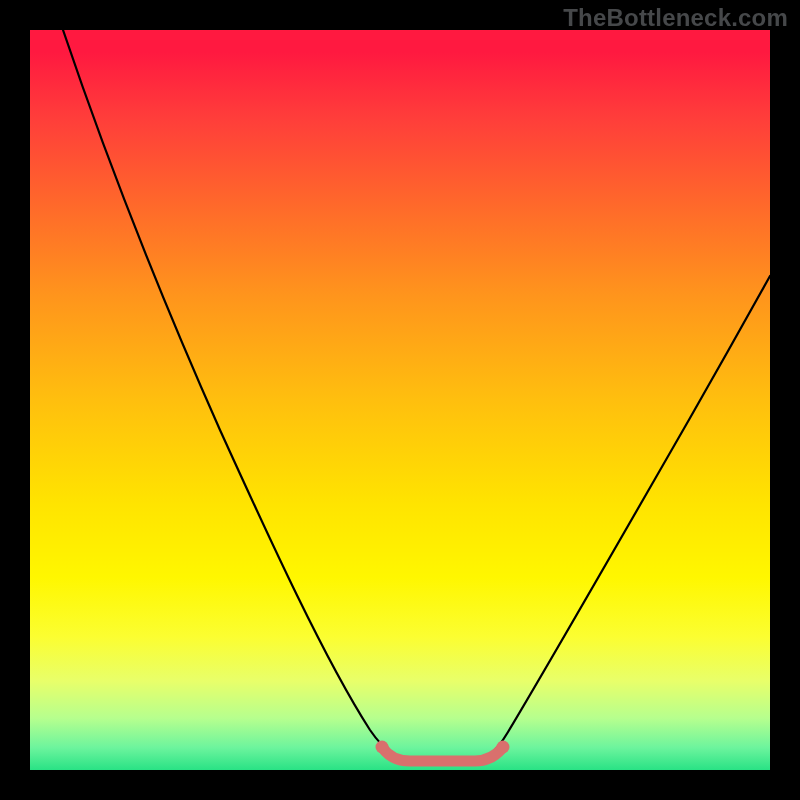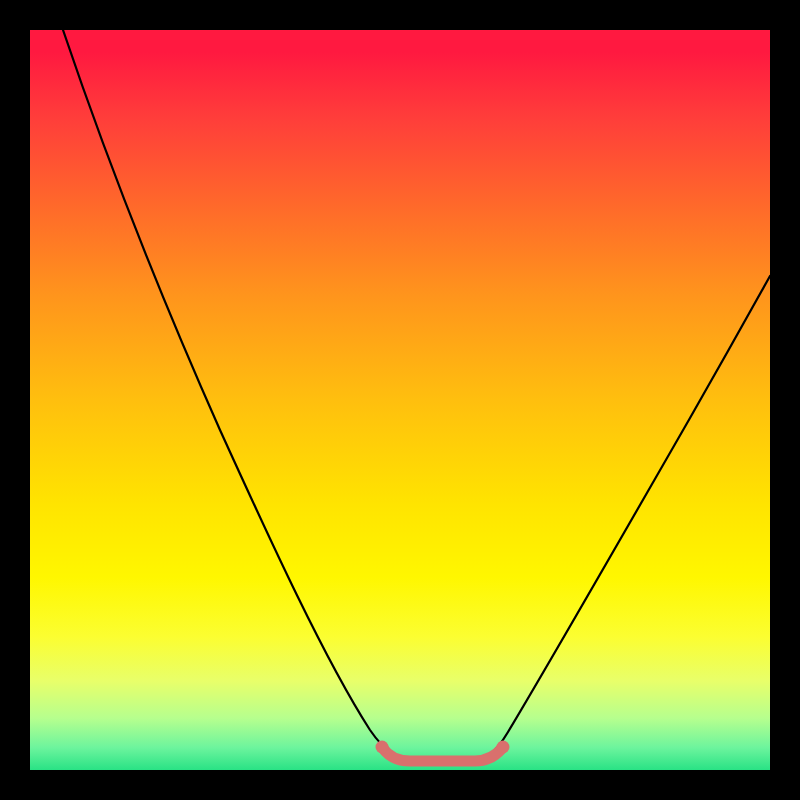--- a/index.html
+++ b/index.html
@@ -56,20 +56,21 @@
   }
   svg.curve {
     position: absolute;
     inset: 0;
   }
 </style>
 </head>
 <body>
 
 <div class="outer">
+  <div class="wm">TheBottleneck.com</div>
   <div class="plot">
     <div class="gradient"></div>
     <svg class="curve" viewBox="0 0 740 740" preserveAspectRatio="none">
 
       <path d="M 33 0
                C 60 80, 110 220, 190 400
                C 240 510, 295 630, 340 700
                C 355 722, 368 730, 388 731
                L 440 731
                C 455 730, 465 724, 478 702

